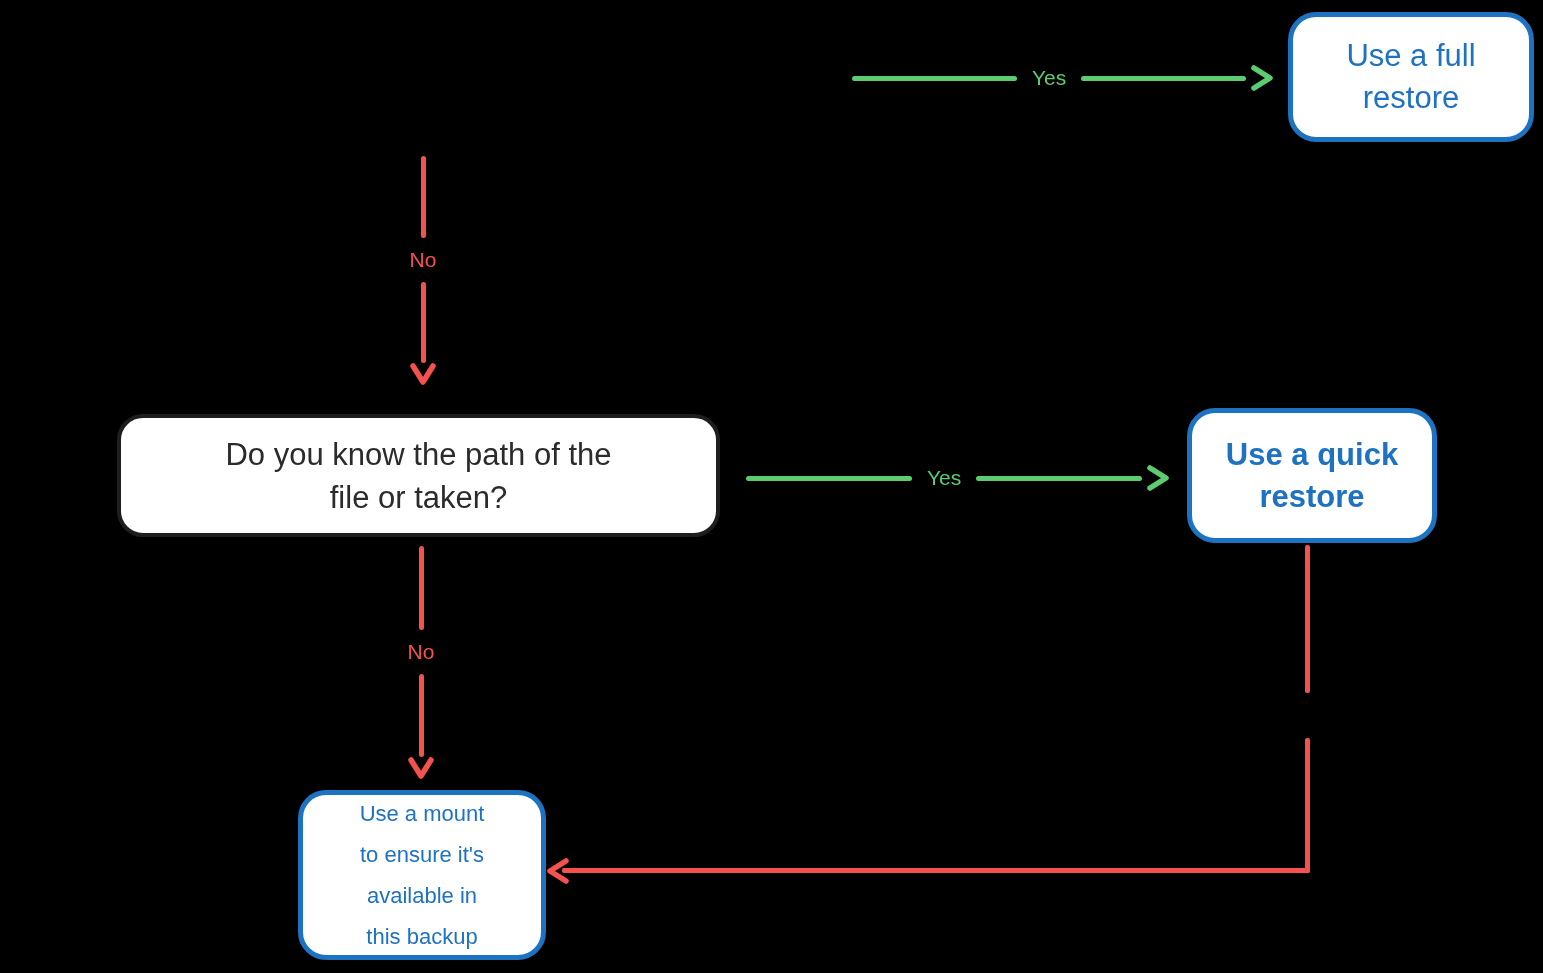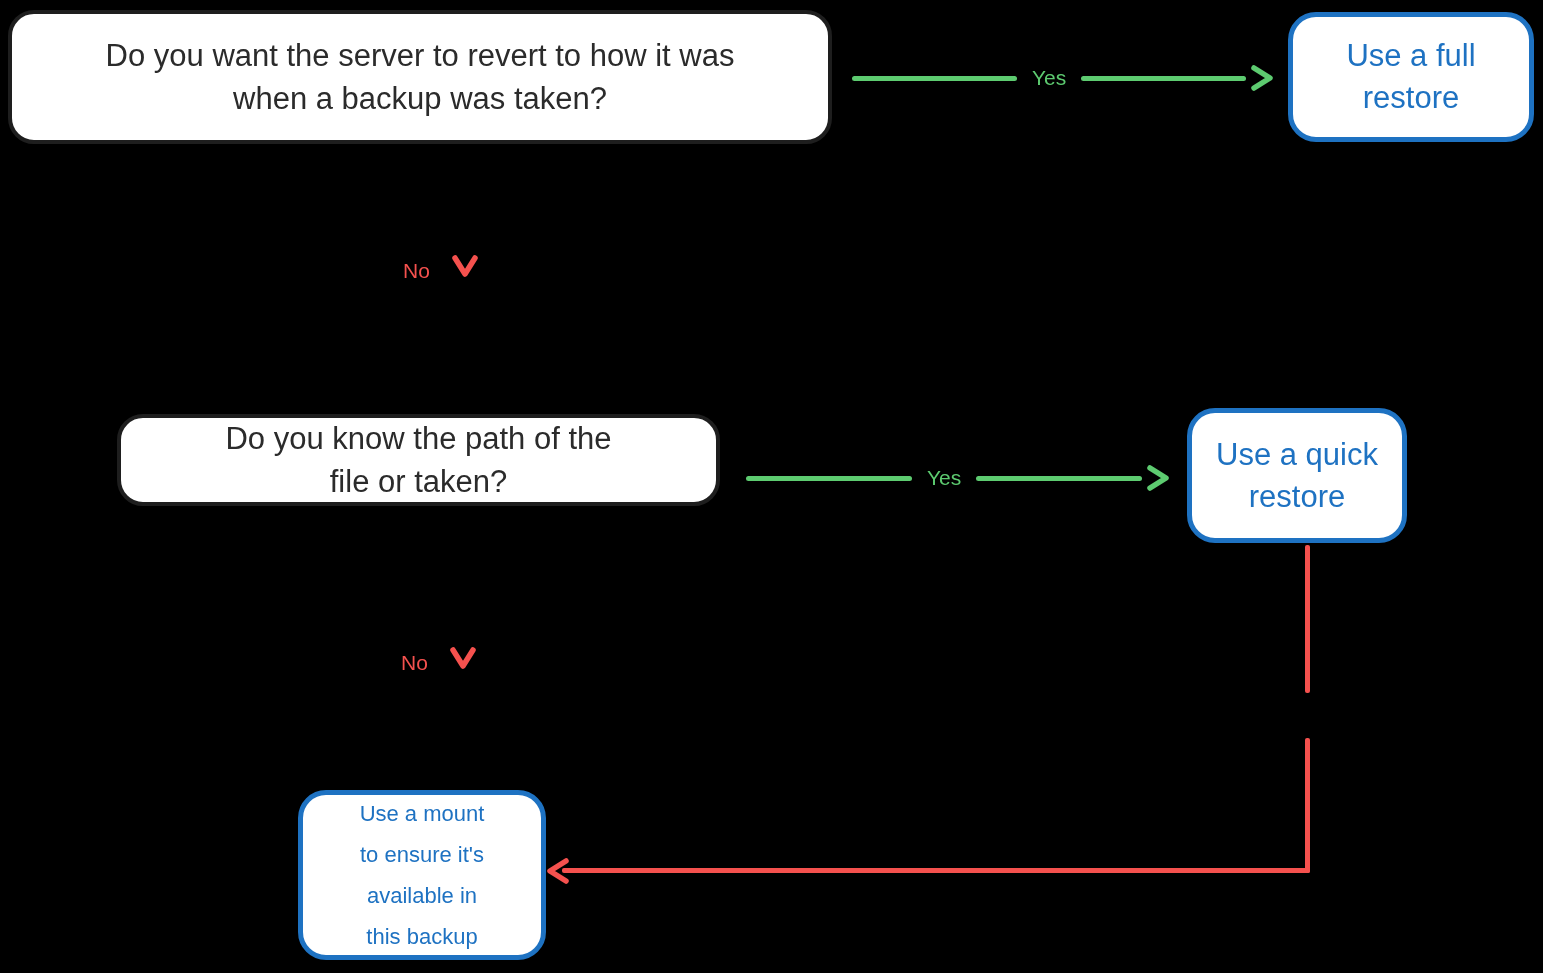--- a/index.html
+++ b/index.html
@@ -61,21 +61,21 @@
     flex: 1;
     height: 5px;
     background: currentColor;
     border-radius: 3px;
   }
   .harrow svg { margin-left: -11px; flex: none; }
 
   .varrow {
     position: absolute;
     display: flex;
-    flex-direction: row;
+    flex-direction: column;
     align-items: center;
     gap: 10px;
   }
   .varrow .seg {
     flex: 1;
     width: 5px;
     background: currentColor;
     border-radius: 3px;
   }
   .varrow svg { margin-top: -11px; flex: none; }
@@ -92,24 +92,20 @@
     position: absolute;
     text-align: center;
   }
   .head { display: block; }
 </style>
 </head>
 <body>
 
 <div class="stage">
 
-  <div class="node question" style="left:8px; top:10px; width:824px; height:134px;">
-    <div class="line">Do you want the server to revert to how it was</div>
-    <div class="line">when a backup was taken?</div>
-  </div>
 
   <div class="harrow yes" style="left:852px; top:48px; width:422px; height:60px;">
     <div class="seg"></div>
     <span class="edge-label">Yes</span>
     <div class="seg"></div>
     <svg class="head" width="24" height="30" viewBox="0 0 24 30">
       <path d="M4 5 L20 15 L4 25" fill="none" stroke="currentColor" stroke-width="5.5" stroke-linecap="round" stroke-linejoin="round"></path>
     </svg>
   </div>
 
@@ -120,35 +116,35 @@
 
   <div class="varrow no" style="left:393px; top:156px; width:60px; height:230px;">
     <div class="seg"></div>
     <span class="edge-label">No</span>
     <div class="seg"></div>
     <svg class="head" width="30" height="24" viewBox="0 0 30 24">
       <path d="M5 4 L15 20 L25 4" fill="none" stroke="currentColor" stroke-width="5.5" stroke-linecap="round" stroke-linejoin="round"></path>
     </svg>
   </div>
 
-  <div class="node question" style="left:117px; top:414px; width:603px; height:92px;">
+  <div class="node question" style="left:117px; top:414px; width:603px; height:123px;">
     <div class="line">Do you know the path of the</div>
     <div class="line">file or taken?</div>
   </div>
 
   <div class="harrow yes" style="left:746px; top:448px; width:424px; height:60px;">
     <div class="seg"></div>
     <span class="edge-label">Yes</span>
     <div class="seg"></div>
     <svg class="head" width="24" height="30" viewBox="0 0 24 30">
       <path d="M4 5 L20 15 L4 25" fill="none" stroke="currentColor" stroke-width="5.5" stroke-linecap="round" stroke-linejoin="round"></path>
     </svg>
   </div>
 
-  <div class="node answer" style="left:1187px; top:408px; width:220px; height:135px;">
+  <div class="node answer" style="left:1187px; top:408px; width:250px; height:135px;font-weight:bold;">
     <div class="line">Use a quick</div>
     <div class="line">restore</div>
   </div>
 
   <div class="varrow no" style="left:391px; top:546px; width:60px; height:234px;">
     <div class="seg"></div>
     <span class="edge-label">No</span>
     <div class="seg"></div>
     <svg class="head" width="30" height="24" viewBox="0 0 30 24">
       <path d="M5 4 L15 20 L25 4" fill="none" stroke="currentColor" stroke-width="5.5" stroke-linecap="round" stroke-linejoin="round"></path>

